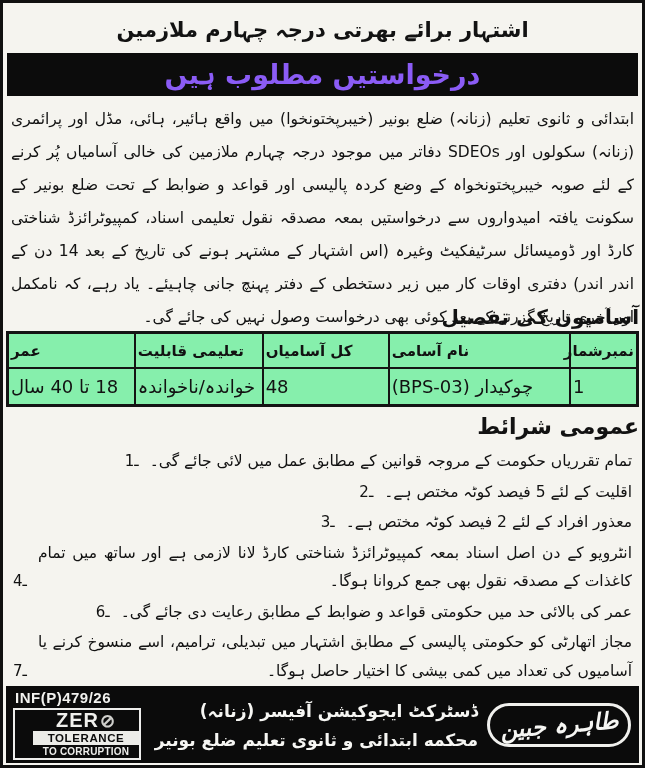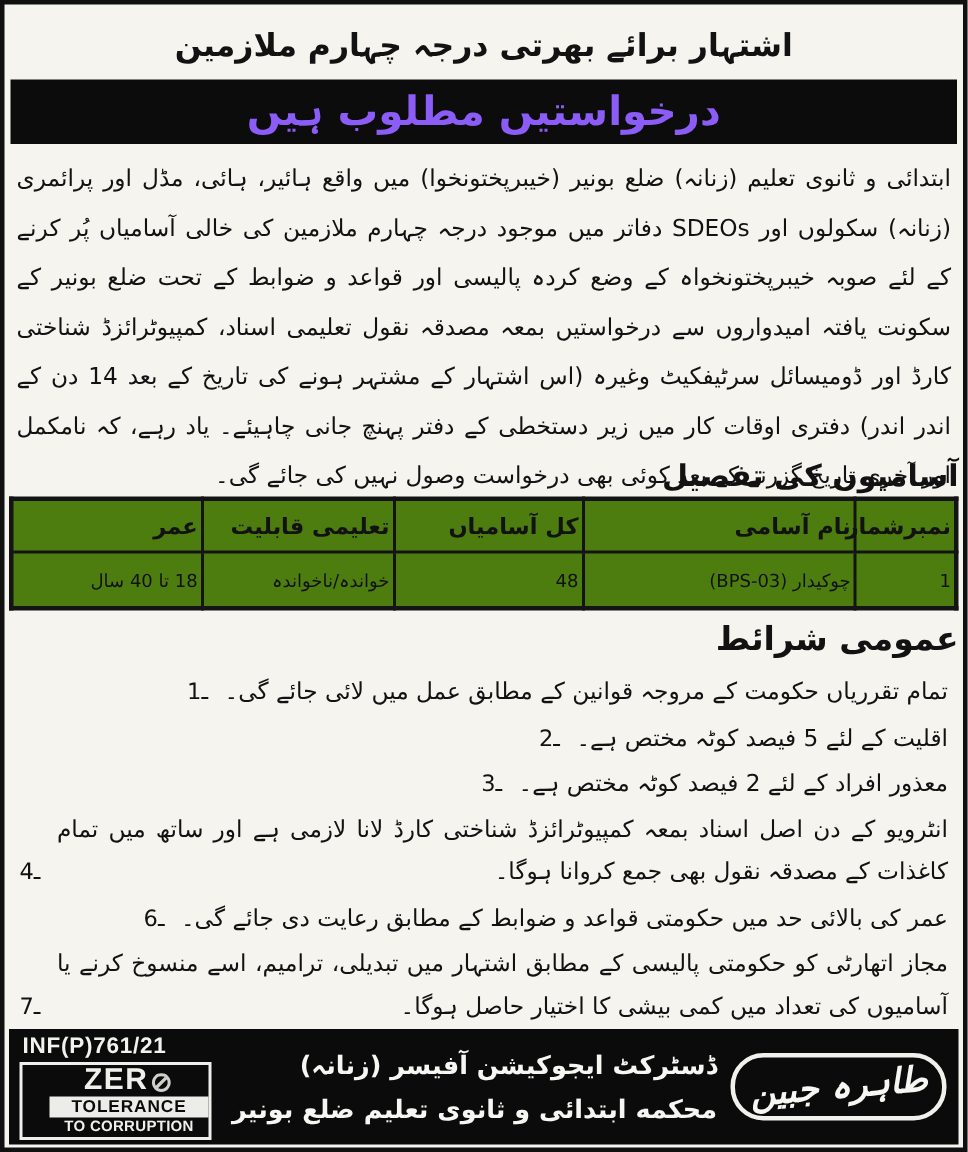--- a/index.html
+++ b/index.html
@@ -28,25 +28,25 @@
     text-align:right;font-weight:bold;direction:rtl;
   }
   .sec-heading.vac{font-size:20px;height:29px;line-height:28px;}
   .sec-heading.gen{font-size:22px;height:34px;line-height:34px;margin-top:3px;}
   
   table.vac-table{
     width:100%;border-collapse:collapse;direction:rtl;table-layout:fixed;
     border:3px solid #141414;
   }
   table.vac-table th,table.vac-table td{
-    border:2px solid #141414;text-align:right;vertical-align:middle;
-    padding:0 2px;background:#4d7c0f;
+    border:2px solid #141414;text-align:left;vertical-align:middle;
+    padding:0 2px;background:#86efac;
   }
   table.vac-table th{height:33px;font-size:15px;font-weight:bold;}
-  table.vac-table td{height:35px;font-size:12px;}
+  table.vac-table td{height:35px;font-size:18px;}
   col.c-serial{width:10.7%;} col.c-post{width:28.8%;} col.c-total{width:20%;}
   col.c-qual{width:20.3%;} col.c-age{width:20.2%;}
   
   .conds{padding:2px 7px 0 7px;display:flex;flex-direction:column;}
   .li{display:flex;direction:ltr;justify-content:flex-end;gap:11px;
       font-size:15.5px;line-height:28.5px;margin:1px 0;}
   .li .num{flex:none;direction:ltr;unicode-bidi:isolate;font-size:15px;}
   .li .txt{direction:rtl;unicode-bidi:isolate;text-align:right;}
   .li.long{justify-content:flex-start;align-items:flex-end;}
   .li.long .txt{flex:1;text-align:justify;}
@@ -141,21 +141,21 @@
       <span class="txt">عمر کی بالائی حد میں حکومتی قواعد و ضوابط کے مطابق رعایت دی جائے گی۔</span>
     </div>
     <div class="li long">
       <span class="num">7ـ</span>
       <span class="txt">مجاز اتھارٹی کو حکومتی پالیسی کے مطابق اشتہار میں تبدیلی، ترامیم، اسے منسوخ کرنے یا آسامیوں کی تعداد میں کمی بیشی کا اختیار حاصل ہوگا۔</span>
     </div>
   </div>
 
   <div class="footer">
     <div class="f-left">
-      <div class="inf">INF(P)761/21</div>
+      <div class="inf">INF(P)479/26</div>
       <div class="zero-badge">
         <div class="z1">
           <span>ZER</span>
           <span class="no-icon">⊘</span>
         </div>
         <div class="z2">TOLERANCE</div>
         <div class="z3">TO CORRUPTION</div>
       </div>
     </div>
     <div class="f-mid">

